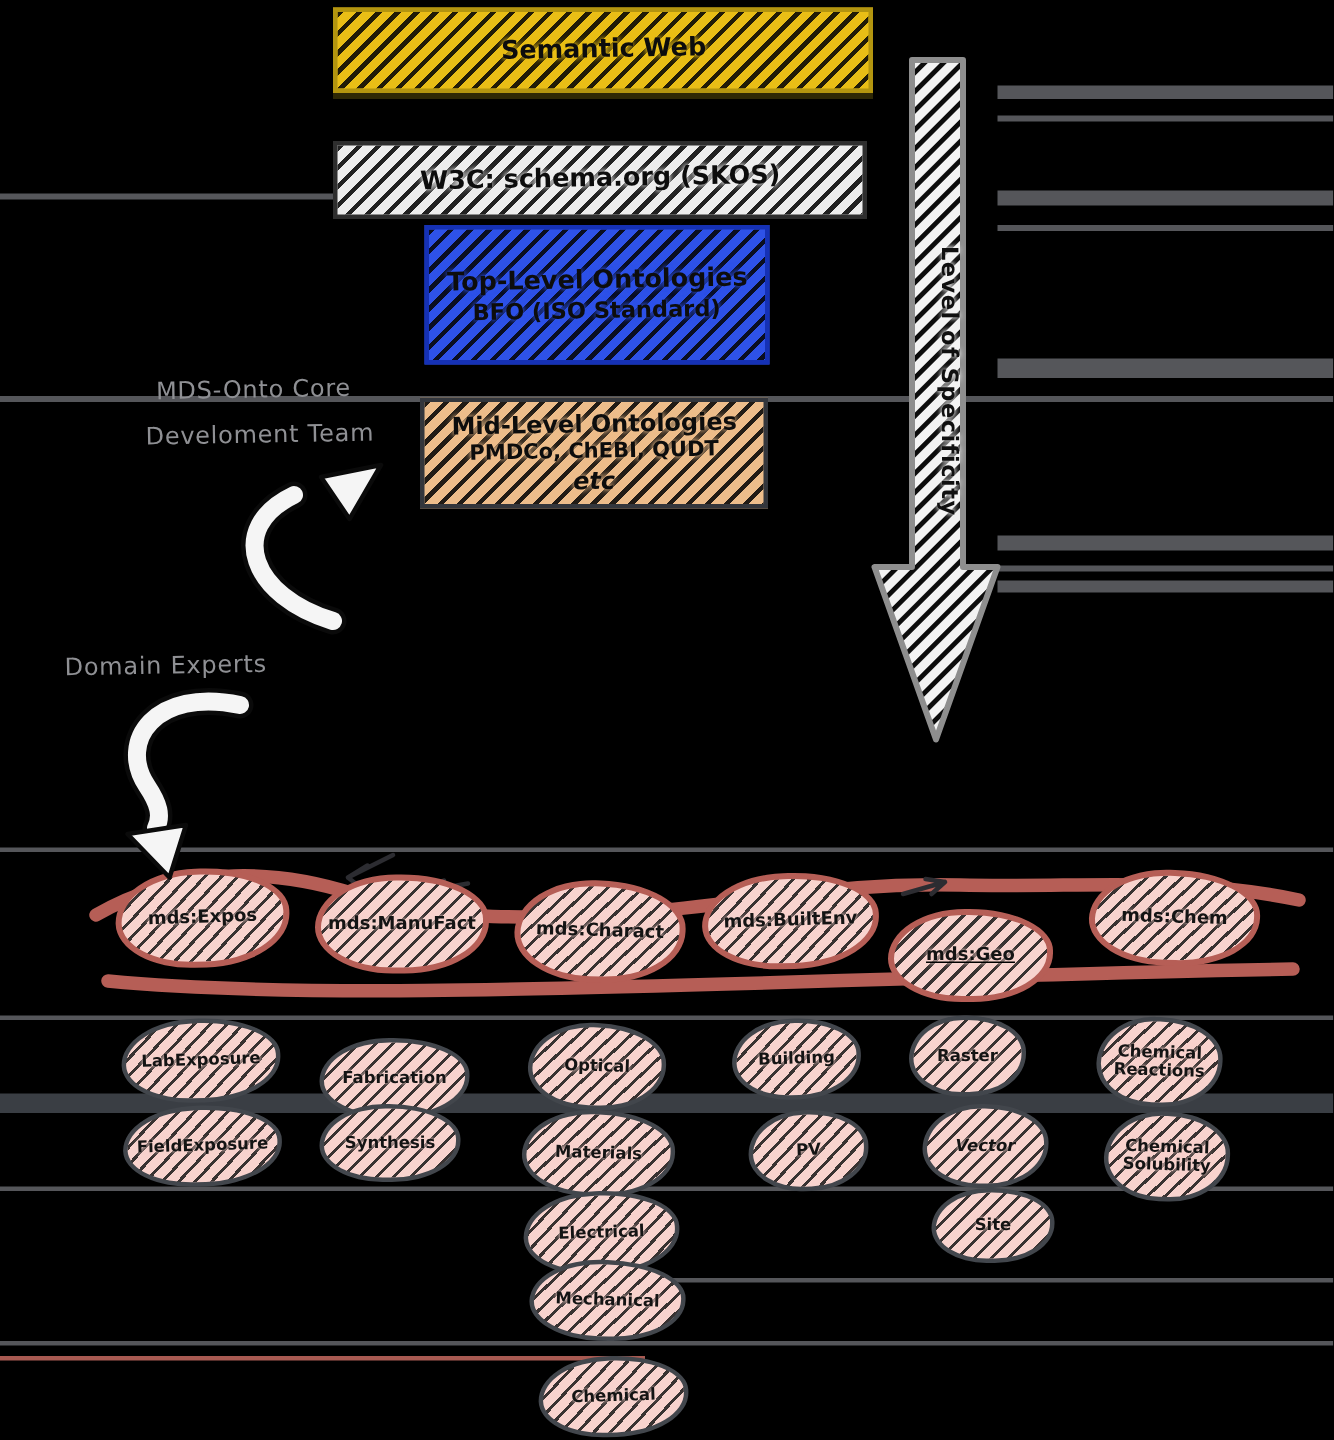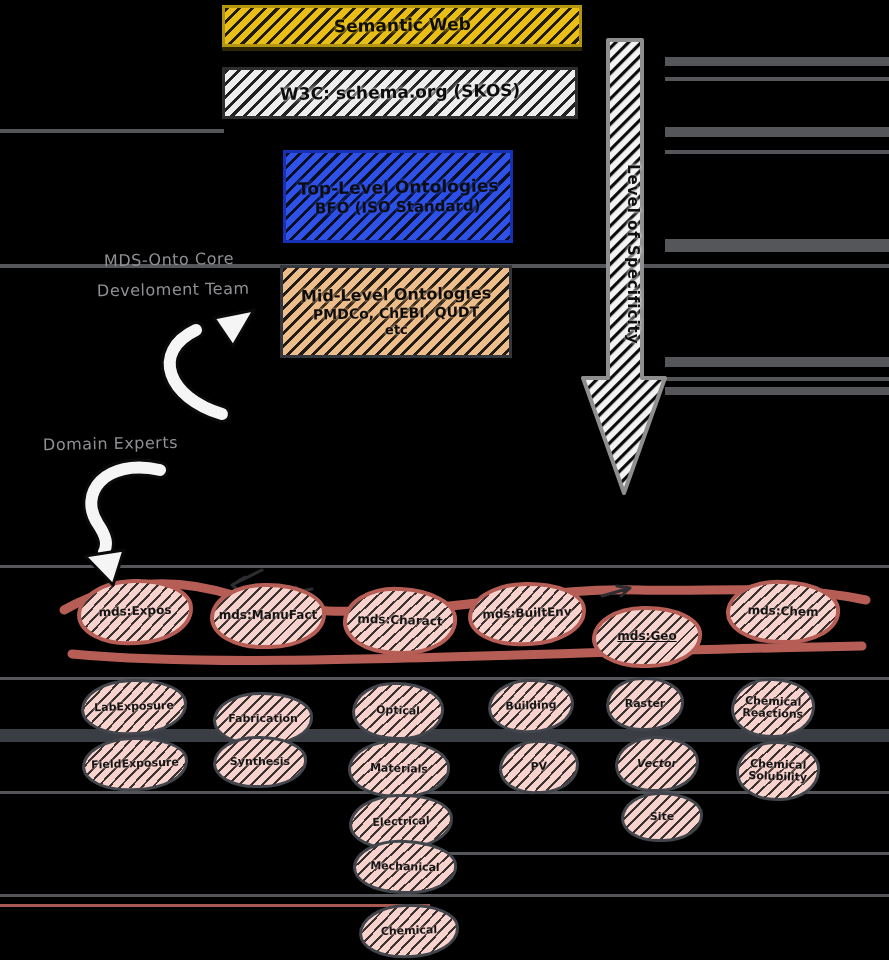--- a/index.html
+++ b/index.html
@@ -14,21 +14,21 @@
   .box-yellow{background-color:#e9be16;border-color:#b3950f;box-shadow:0 4px 0 #2e2805;}
   .box-yellow .t{font-size:17px;text-shadow:0 0 3px #e9be16,0 0 6px #e9be16;}
   .box-gray{background-color:#ededed;border-color:#2e2e2e;}
   .box-gray .t{font-size:17px;text-shadow:0 0 3px #ededed,0 0 6px #ededed;}
   .box-blue{background-color:#2e52e8;border-color:#1531b5;}
   .box-blue .t{font-size:17px;text-shadow:0 0 3px #2e52e8,0 0 6px #2e52e8;}
   .box-blue .t2{font-size:15px;font-weight:bold;}
   .box-orange{background-color:#edbd8b;border-color:#33363c;}
   .box-orange .t{font-size:16px;text-shadow:0 0 3px #edbd8b,0 0 6px #edbd8b;}
   .box-orange .t2{font-size:14px;}
-  .box-orange .t3{font-size:13px;}
+  .box-orange .t3{font-size:16px;font-style:italic;}
   .box-purple{background-color:#d8cfe2;border-color:#9b79ba;box-shadow:0 3px 0 #2a2430;}
   .box-purple .t{font-size:20px;text-shadow:0 0 3px #d8cfe2,0 0 6px #d8cfe2;}
   .box-purple .t2{font-size:13px;}
   .box-purple .t3{font-size:10.5px;font-weight:bold;width:94%;line-height:1.2;}
   
   .side-label{position:absolute;color:#8f9094;font-size:16px;letter-spacing:.5px;
               transform:rotate(-1deg);white-space:nowrap;}
   
   #spec-label{position:absolute;left:642px;top:164px;width:235px;color:#101010;font-size:15px;
               font-weight:bold;transform:rotate(90deg);transform-origin:0 0;
@@ -75,34 +75,34 @@
     <path d="M 64,610 C 120,578 180,578 236,596 C 300,616 360,612 430,608 C 520,600 560,588 640,590 C 720,592 790,584 866,600" fill="none" stroke="#b65e56" stroke-width="9" stroke-linecap="round"></path>
     <path d="M 72,654 C 240,670 520,652 862,646" fill="none" stroke="#b65e56" stroke-width="9" stroke-linecap="round"></path>
     <g stroke="#2c2c31" stroke-width="3" fill="none" stroke-linecap="round">
       <path d="M 262,570 L 232,585 M 232,585 L 245,577 M 232,585 L 242,593"></path>
       <path d="M 312,589 L 284,594 M 284,594 L 296,587 M 284,594 L 295,600"></path>
       <path d="M 602,596 L 630,588 M 630,588 L 617,586 M 630,588 L 621,596"></path>
       <path d="M 748,595 L 772,587 M 772,587 L 759,585 M 772,587 L 763,595"></path>
     </g>
   </svg>
 
-  <div class="box box-yellow hatch" style="left:222px;top:5px;width:360px;height:42px;z-index:3;">
+  <div class="box box-yellow hatch" style="left:222px;top:5px;width:360px;height:57px;z-index:3;">
     <div class="t">Semantic Web</div>
   </div>
 
-  <div class="box box-gray hatch" style="left:222px;top:67px;width:356px;height:52px;z-index:3;">
+  <div class="box box-gray hatch" style="left:222px;top:94px;width:356px;height:52px;z-index:3;">
     <div class="t">W3C: schema.org (SKOS)</div>
   </div>
 
   <div class="box box-blue hatch" style="left:283px;top:150px;width:230px;height:93px;z-index:3;">
     <div class="t">Top-Level Ontologies</div>
     <div class="t t2">BFO (ISO Standard)</div>
   </div>
 
-  <div class="box box-orange hatch" style="left:280px;top:265px;width:232px;height:93px;z-index:3;justify-content:center;">
+  <div class="box box-orange hatch" style="left:280px;top:265px;width:232px;height:74px;z-index:3;justify-content:center;">
     <div class="t">Mid-Level Ontologies</div>
     <div class="t t2">PMDCo, ChEBI, QUDT</div>
     <div class="t t3">etc</div>
   </div>
 
 
   <svg width="100" height="470" viewBox="0 0 100 470" style="left:575px;top:30px;z-index:3;">
     <defs>
       <pattern id="hatchW" width="9" height="9" patternUnits="userSpaceOnUse" patternTransform="rotate(45)">
         <rect width="9" height="9" fill="#f3f3f3"></rect>

